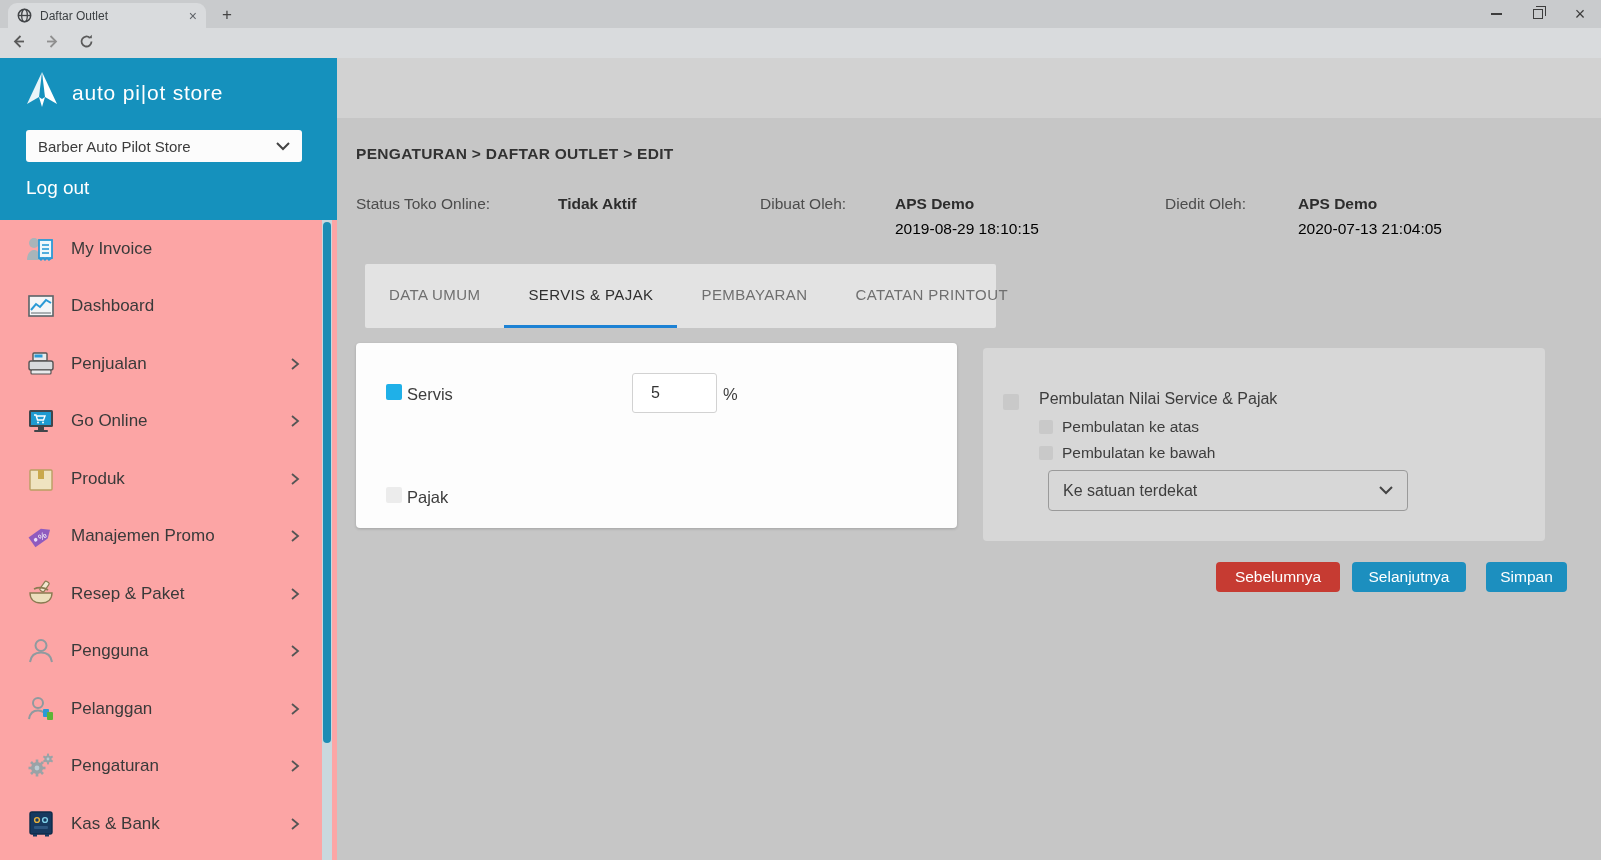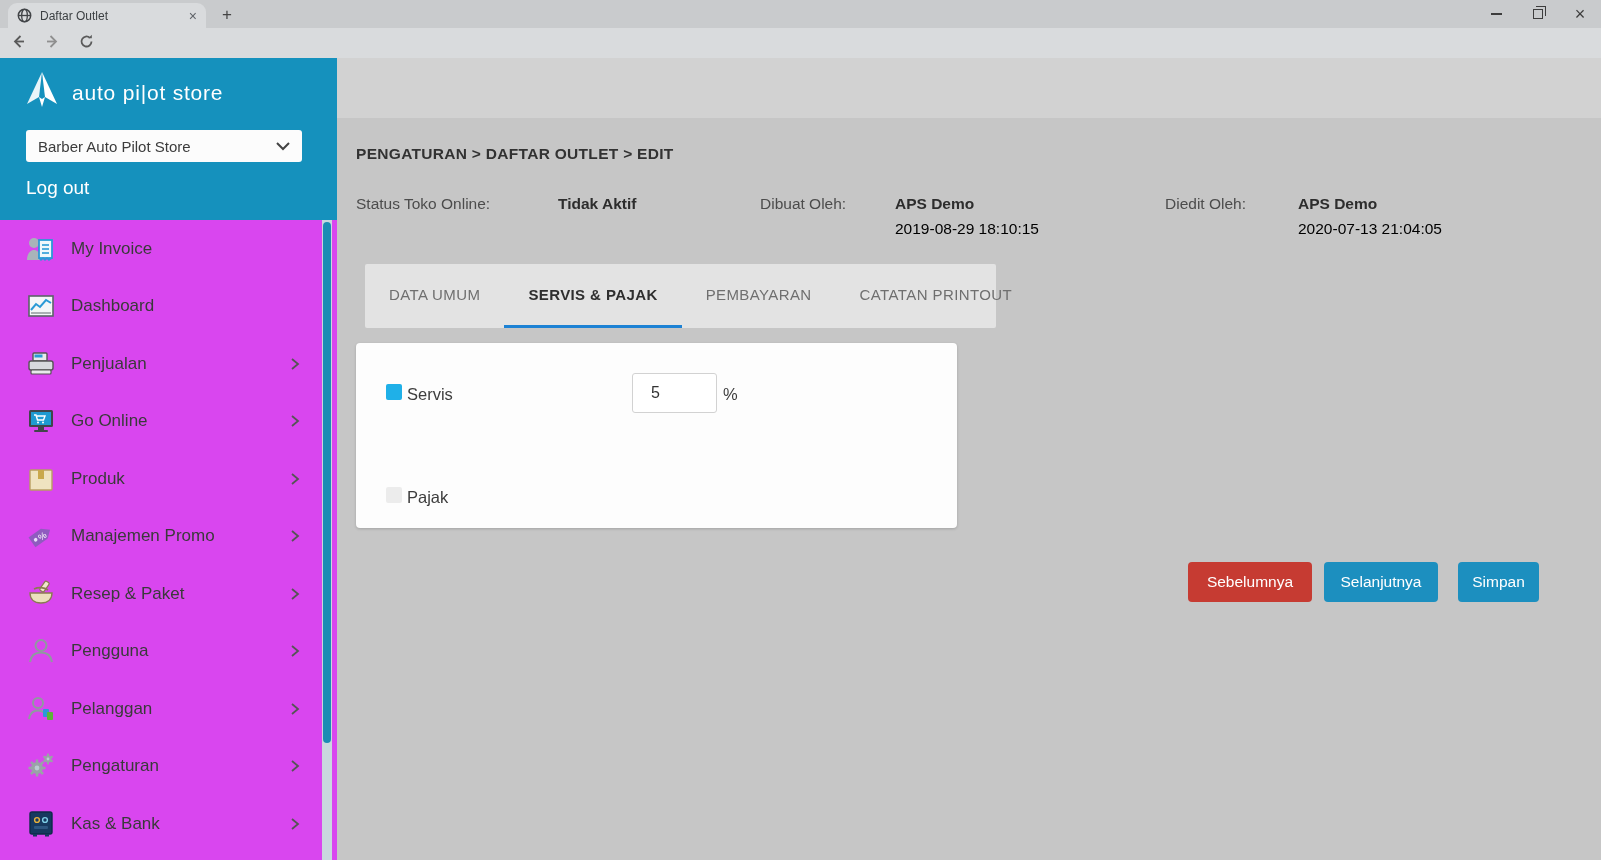--- a/index.html
+++ b/index.html
@@ -33,21 +33,21 @@
   .toolbar-right { position:absolute; right:10px; top:28px; height:30px; display:flex; align-items:center; gap:13px; }
   .ext-orange { width:17px; height:17px; border-radius:4px; background:#e8710a; position:relative; }
   .ext-orange::after { content:""; position:absolute; left:5px; top:5px; width:7px; height:7px;
     border-radius:2px; background:#fff; opacity:.9; }
   .avatar-circle { width:19px; height:19px; border-radius:50%;
     background:radial-gradient(circle at 35% 35%, #e9e3b8 0%, #d9d2a2 55%, #b8c49a 100%);
     border:1px solid #b9b9a0; }
   .dots-glyph { font-size:15px; color:#5f6368; letter-spacing:0; }
 
   
-  .sidebar { position:absolute; left:0; top:58px; width:337px; bottom:0; background:#d946ef; }
+  .sidebar { position:absolute; left:0; top:58px; width:337px; bottom:0; background:#fca5a5; }
   .sidebar-head { position:absolute; left:0; top:0; width:100%; height:162px; background:#1591bd; }
   .logo-row { position:absolute; left:24px; top:13px; display:flex; align-items:center; gap:12px; }
   .brand-text { color:#fff; font-size:21px; font-weight:500; letter-spacing:0.8px; }
   .outlet-select { position:absolute; left:26px; top:72px; width:276px; height:32px; background:#fcfcfc;
     border-radius:3px; display:flex; align-items:center; justify-content:space-between; padding:0 12px;
     font-size:15px; color:#3c3c3c;gap:12px; }
   .logout-link { position:absolute; left:26px; top:119px; font-size:19px; color:#fff; font-weight:500; }
   .menu { position:absolute; left:0; top:162px; right:0; bottom:0; overflow:hidden; }
   .menu-item { height:57.5px; display:flex; align-items:center; padding:0 38px 0 24px; position:relative; }
   .mi-icon { width:34px; height:32px; margin-right:13px; flex:none; }
@@ -62,41 +62,41 @@
   .breadcrumb { position:absolute; left:356px; top:145px; font-size:15.5px; font-weight:bold;
     color:#323232; letter-spacing:0.3px; }
   .stat-label { position:absolute; font-size:15.5px; color:#4c4c4c; }
   .stat-value { position:absolute; font-size:15.5px; font-weight:bold; color:#2d2d2d; }
   .stat-date { position:absolute; font-size:15.5px; color:#000000; }
 
   .tabbar { position:absolute; left:365px; top:264px; width:631px; height:64px; background:#e3e3e3;
     border-radius:2px; display:flex; }
   .tab-item { padding:0 24px; display:flex; align-items:center; font-size:15px; color:#6f6f6f;
     letter-spacing:0.4px; border-bottom:3px solid transparent; white-space:nowrap; }
-  .tab-item.active { color:#2f2f2f; font-weight:bold; border-bottom-color:#1d82d4; }
+  .tab-item.active { color:#2f2f2f; font-weight:normal; border-bottom-color:#1d82d4; }
 
   .card-left { position:absolute; left:356px; top:343px; width:601px; height:185px; background:#fdfdfd;
     border-radius:4px; box-shadow:0 1px 3px rgba(0,0,0,0.18); }
   .card-right { position:absolute; left:983px; top:348px; width:562px; height:193px; background:#d7d7d7;
     border-radius:4px; }
 
   .cb { position:absolute; width:16px; height:16px; border-radius:2px; background:#ececec; }
   .cb.checked { background:#1fb0e8; }
   .cb.gray { background:#c9c9c9; }
   .fld-label { position:absolute; font-size:16.5px; color:#3d3d3d; }
   .pct-input { position:absolute; left:276px; top:30px; width:85px; height:40px; border:1px solid #d2d2d2;
     border-radius:3px; background:#fff; font-size:16px; color:#333; padding-left:18px; outline:none; }
   .select { position:absolute; display:flex; align-items:center; justify-content:space-between;
     padding:0 14px; border-radius:4px; font-size:16px; color:#3d3d3d; }
   .select.white { background:#fff; border:1px solid #cfcfcf; }
   .select.ghost { background:transparent; border:1px solid #9a9a9a; }
   .chev { width:14px; height:9px; flex:none; }
 
-  .btn { position:absolute; top:562px; height:40px; border:none; border-radius:4px; color:#fff;
-    font-size:15.5px; display:flex; align-items:center; justify-content:center; cursor:pointer; }
+  .btn { position:absolute; top:562px; height:30px; border:none; border-radius:4px; color:#fff;
+    font-size:15.5px; display:flex; align-items:center; justify-content:center; cursor:pointer;margin-left:28px; }
   .btn-prev { left:1188px; width:124px; background:#c63b32; }
   .btn-next { left:1324px; width:114px; background:#1c8fbf; }
   .btn-save { left:1458px; width:81px; background:#1c8fbf; }
 </style>
 </head>
 <body>
 
 <div class="screen">
 
   <div class="titlebar">
@@ -359,18 +359,32 @@
 
   <div class="card-left">
     <span class="cb checked" style="left:30px; top:41px;"></span>
     <span class="fld-label" style="left:51px; top:42px;">Servis</span>
     <input class="pct-input" type="text" value="5" style="">
     <span class="fld-label" style="left:367px; top:42px;">%</span>
     <span class="cb" style="left:30px; top:144px;"></span>
     <span class="fld-label" style="left:51px; top:145px;">Pajak</span>
   </div>
 
+  <div class="card-right">
+    <span class="cb gray" style="left:20px; top:46px;"></span>
+    <span class="fld-label" style="left:56px; top:42px; font-size:16px;">Pembulatan Nilai Service &amp; Pajak</span>
+    <span class="cb gray" style="left:56px; top:72px; width:14px; height:14px;"></span>
+    <span class="fld-label" style="left:79px; top:70px; font-size:15.5px;">Pembulatan ke atas</span>
+    <span class="cb gray" style="left:56px; top:98px; width:14px; height:14px;"></span>
+    <span class="fld-label" style="left:79px; top:96px; font-size:15.5px;">Pembulatan ke bawah</span>
+    <div class="select ghost" style="left:65px; top:122px; width:360px; height:41px;">
+      <span>Ke satuan terdekat</span>
+      <svg class="chev" viewBox="0 0 14 9">
+          <path d="M1 1l6 6 6-6" fill="none" stroke="#444" stroke-width="2"></path>
+        </svg>
+    </div>
+  </div>
 
   <button class="btn btn-prev">Sebelumnya</button>
   <button class="btn btn-next">Selanjutnya</button>
   <button class="btn btn-save">Simpan</button>
 
 </div>
 
 </body></html>

